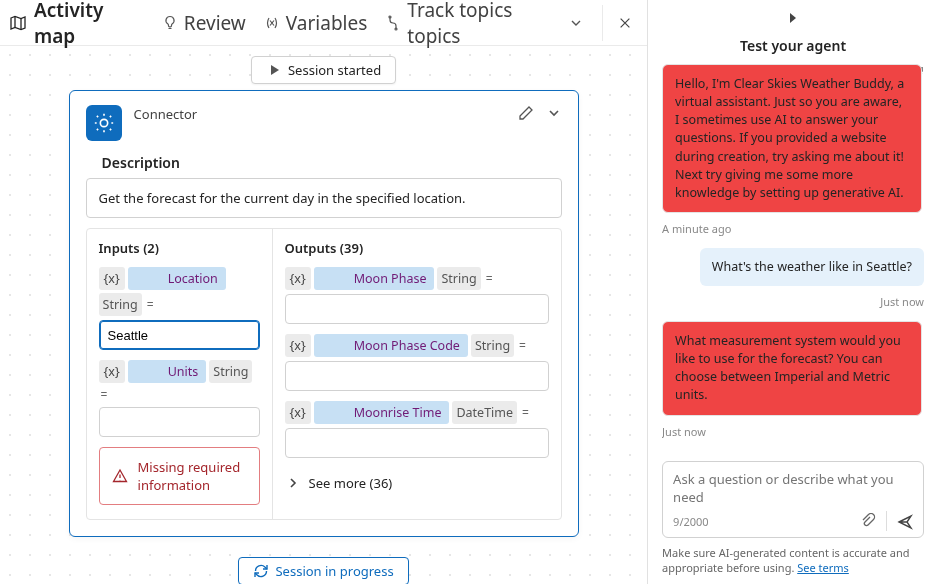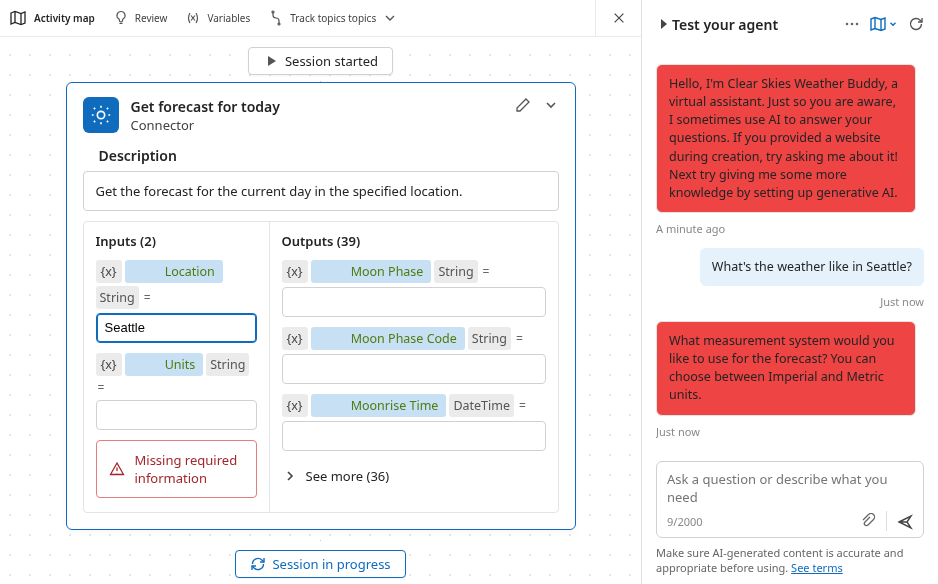--- a/index.html
+++ b/index.html
@@ -1,20 +1,20 @@
 <!DOCTYPE html>
 <html><head>
 <meta charset="utf-8">
 <style>
   * { box-sizing: border-box; margin: 0; padding: 0; }
   html, body { width: 938px; height: 584px; font-family: "Segoe UI", system-ui, sans-serif; background: #fff; color: #242424; }
   .app { display: flex; width: 100%; height: 100%; }
   
   .left { flex: 1 1 auto; display: flex; flex-direction: column; border-right: 1px solid #e1e1e1; background-image: radial-gradient(#e6e6e6 1px, transparent 1px); background-size: 20px 20px; background-position: 0 45px; }
-  .topbar { display: flex; align-items: center; height: 46px; padding: 0 10px; border-bottom: 1px solid #eaeaea; background: #fff; gap: 18px; font-size: 10px; }
+  .topbar { display: flex; align-items: center; height: 46px; padding: 0 10px; border-bottom: 1px solid #eaeaea; background: #fff; gap: 18px; font-size: 19px; }
   .topbar .title { font-weight: 600; display:flex; align-items:center; gap:8px; }
   .topbar .tool { display:flex; align-items:center; gap:6px; color:#424242; cursor:pointer; }
   .topbar .close { margin-left:auto; display:flex; align-items:center; justify-content:center; width:36px; height:36px; border-left:1px solid #eaeaea; padding-left:10px; cursor:pointer; }
   .icon { display:inline-flex; width:16px; height:16px; }
   .pill { display:flex; align-items:center; gap:6px; background:#fff; border:1px solid #d1d1d1; border-radius:4px; padding:4px 14px; font-size:13px; box-shadow:0 1px 2px rgba(0,0,0,.05); }
   .pill.blue { color:#0f6cbd; border-color:#0f6cbd; }
   .center-pill { display:flex; justify-content:center; padding:10px 0 6px; }
   .card { margin:0 auto 10px; width:510px; background:#fff; border:1px solid #0f6cbd; border-radius:6px; padding:14px 16px 16px; box-shadow:0 2px 6px rgba(0,0,0,.04); }
   .card-header { display:flex; align-items:flex-start; gap:12px; margin-bottom:12px; }
   .sun-badge { width:36px; height:36px; border-radius:6px; background:#0f6cbd; display:flex; align-items:center; justify-content:center; color:#fff; flex:0 0 36px; }
@@ -22,31 +22,31 @@
   .card-sub { font-size:13px; color:#424242; }
   .card-actions { margin-left:auto; display:flex; gap:12px; color:#424242; }
   .section-head { font-size:14px; font-weight:600; margin:8px 16px 6px; }
   .desc-box { border:1px solid #d1d1d1; border-radius:4px; padding:10px 12px; font-size:13px; background:#fff; margin-bottom:10px; }
   .io-grid { display:flex; border:1px solid #e4e4e4; border-radius:4px; overflow:hidden; }
   .io-col { flex:1; padding:10px 12px 14px; }
   .io-col + .io-col { border-left:1px solid #e4e4e4; }
   .io-head { font-size:13px; font-weight:600; margin-bottom:10px; }
   .var-row { display:flex; align-items:center; gap:3px; font-size:12px; margin-bottom:4px; flex-wrap:wrap; }
   .chip { display:inline-flex; align-items:center; gap:4px; border-radius:3px; padding:3px 8px; font-size:12.5px; }
-  .chip-var { background:#c7e0f4; color:#4d7c0f;padding-left:40px; }
+  .chip-var { background:#c7e0f4; color:#701a75;padding-left:40px; }
   .chip-varicon { background:#ebebeb; color:#444; padding:3px 5px; }
   .chip-type { background:#ebebeb; color:#555; border-radius:3px; padding:3px 4px; }
   .eq { color:#666; padding:0 2px; }
   .inp { width:100%; border:1px solid #d1d1d1; border-radius:4px; height:30px; padding:4px 8px; font-size:13px; margin-bottom:10px; }
   .inp.active { border:1px solid #0f6cbd; box-shadow:0 0 0 1px #0f6cbd inset; }
   .alert { border:1px solid #e37d80; border-radius:4px; color:#a4262c; padding:10px 12px; display:flex; gap:10px; font-size:13px; align-items:center; }
   .see-more { display:flex; align-items:center; gap:8px; font-size:13px; margin-top:6px; cursor:pointer; }
   
   .right { width:296px; display:flex; flex-direction:column; padding:10px 14px 8px; }
-  .rhead { display:flex; align-items:center; gap:0; font-size:14px; font-weight:600; height:28px; margin-bottom:10px; }
+  .rhead { display:flex; align-items:center; gap:10px; font-size:14px; font-weight:600; height:28px; margin-bottom:10px;flex-direction:column; }
   .rtools { margin-left:auto; display:flex; align-items:center; gap:10px; color:#666; }
   .map-ico { color:#0f6cbd; display:flex; align-items:center; gap:2px; }
   .chat { flex:1; overflow:auto; display:flex; flex-direction:column; gap:6px; padding-top:16px; }
   .bubble { border-radius:6px; padding:10px 12px; font-size:12.5px; line-height:1.45; max-width:260px; }
   .bot { background:#ef4444; border:1px solid #e4e4e4; align-self:flex-start; }
   .user { background:#e5f1fb; align-self:flex-end; }
   .ts { font-size:11px; color:#888; margin:2px 0 6px; }
   .ts.right-al { align-self:flex-end; }
   .composer { border:1px solid #d1d1d1; border-radius:6px; padding:8px 10px 6px; margin-top:8px; }
   .composer textarea { width:100%; border:none; resize:none; height:36px; font-family:inherit; font-size:13px; color:#888; outline:none; }
@@ -126,21 +126,20 @@
 
     <div class="card">
       <div class="card-header">
         <div class="sun-badge">
           <svg viewBox="0 0 24 24" width="22" height="22" fill="none" stroke="#fff" stroke-width="1.8">
               <circle cx="12" cy="12" r="4"></circle>
               <path d="M12 2v2M12 20v2M4.2 4.2l1.4 1.4M18.4 18.4l1.4 1.4M2 12h2M20 12h2M4.2 19.8l1.4-1.4M18.4 5.6l1.4-1.4"></path>
             </svg>
         </div>
         <div>
-          <div class="card-title">Get forecast for today</div>
           <div class="card-sub">Connector</div>
         </div>
         <div class="card-actions">
           <span class="icon">
             <svg viewBox="0 0 16 16" fill="none" stroke="#555" stroke-width="1.3">
                 <path d="M11 2l3 3-9 9H2v-3z"></path>
               </svg>
           </span>
           <span class="icon">
             <svg viewBox="0 0 16 16" fill="none" stroke="#555" stroke-width="1.6">

